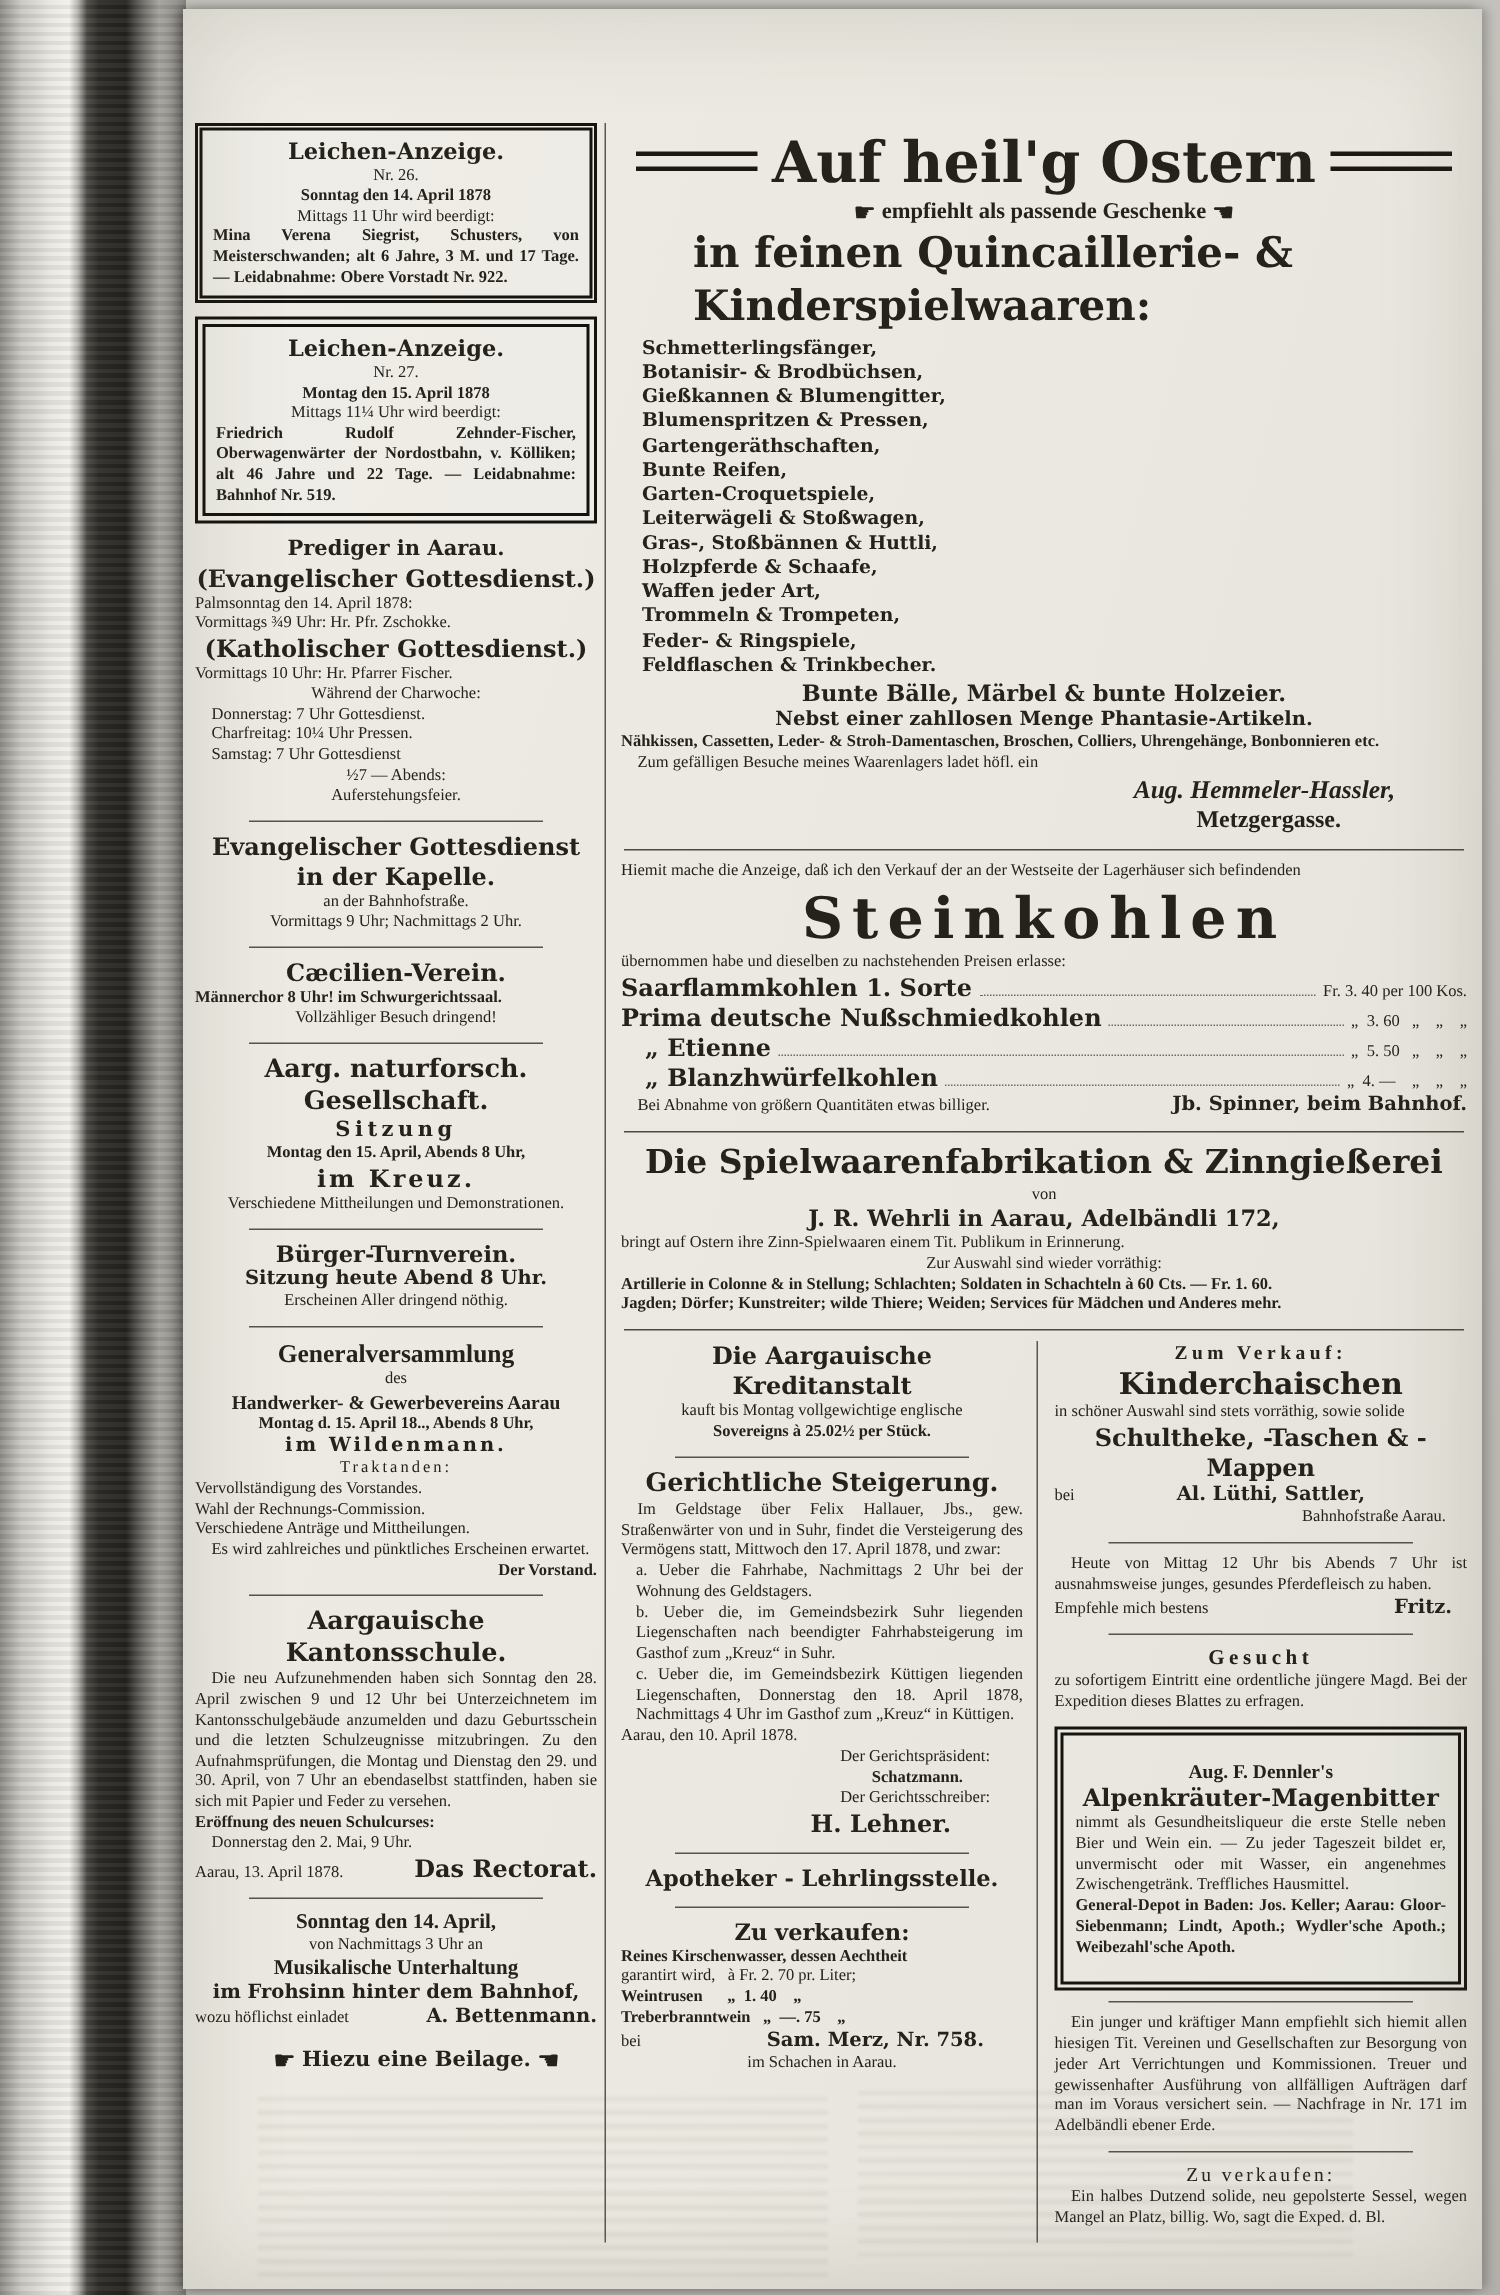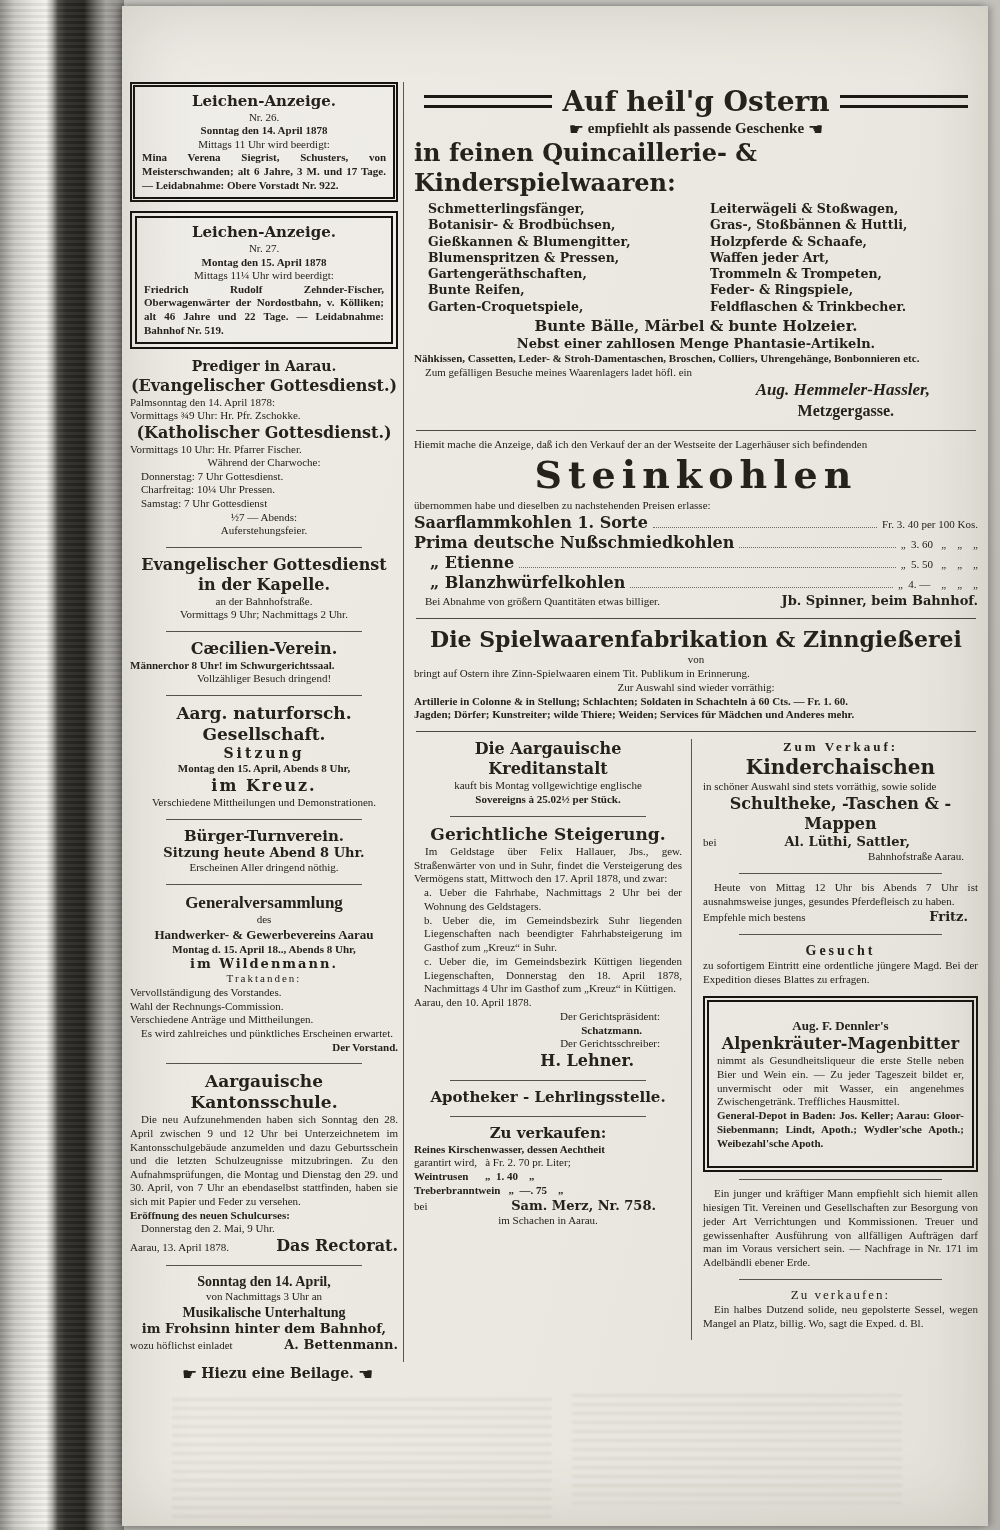--- a/index.html
+++ b/index.html
@@ -23,33 +23,33 @@
   .i{font-style:italic;}
   .t-c{text-align:center;}
   .t-r{text-align:right;}
   .t-j{text-align:justify;-webkit-hyphens:auto;hyphens:auto;}
   .ind{text-indent:11px;}
   .pre{white-space:pre-wrap;}
   .sp2{letter-spacing:2px;}
   .sp3{letter-spacing:3px;}
   .t12{font-size:16px;}.t13{font-size:13px;}.t14{font-size:14px;}.t15{font-size:15px;}
   .t16{font-size:16px;}.t17{font-size:17px;}.t18{font-size:14px;}.t20{font-size:20px;}
-  .t22{font-size:22px;}.t26{font-size:24px;}.t30{font-size:28px;}.t38{font-size:38px;letter-spacing:6px;}
+  .t22{font-size:22px;}.t26{font-size:28px;margin-left:48px;}.t30{font-size:38px;}.t38{font-size:38px;letter-spacing:6px;}
 
   .sec{margin-bottom:9px;}
   .rule-s{border:0;border-top:1px solid #56534a;margin:7px 36px;}
   .rule-f{border:0;border-top:1px solid #4c4941;margin:7px 2px;}
   .box-n1{border:5px double #16140e;padding:5px 7px;background:rgba(255,255,255,.12);}
   .box-n2{border:7px double #14120c;padding:5px 7px;background:rgba(255,255,255,.12);}
   .box-dl{border:6px double #16140e;padding:16px 8px;margin:4px 0;background:rgba(255,255,255,.10);}
 
   .ost-row{display:flex;align-items:center;margin-top:2px;}
   .dblrule{flex:1;height:7px;border-top:3px solid #1b1913;border-bottom:3px solid #1b1913;margin:0 10px;}
   .hand{font-family:"DejaVu Sans",sans-serif;font-size:17px;line-height:1;vertical-align:-2px;}
-  .toylists{display:flex;margin:3px 0 2px;}
+  .toylists{display:flex;margin:3px 0 2px;flex-direction:column;}
   .toycol{flex:1;padding-left:14px;}
   .toycol div{font-family:"DejaVu Serif",serif;font-weight:bold;font-size:12.5px;line-height:1.3;}
 
   .k-row{display:flex;align-items:baseline;}
   .k-it{font-weight:bold;white-space:nowrap;font-family:"DejaVu Serif",serif;}
   .k-ld{flex:1;border-bottom:1px dotted #6d6a60;margin:0 5px 3px;}
   .k-pr{white-space:pre;}
 
   .subcols{display:flex;margin-top:4px;}
   .sub-mid{width:268px;padding-right:4px;}
@@ -254,20 +254,21 @@
             <span class="ind">Bei Abnahme von größern Quantitäten etwas billiger.</span>
             <span class="fr t13">Jb. Spinner, beim Bahnhof.</span>
           </div>
         </section>
 
         <hr class="rule-f">
 
         <section class="sec">
           <div class="fr t22 t-c">Die Spielwaarenfabrikation &amp; Zinngießerei</div>
           <div class="t-c">von</div>
+          <div class="fr t15 t-c">J. R. Wehrli in Aarau, Adelbändli 172,</div>
           <div class="t-j">bringt auf Ostern ihre Zinn-Spielwaaren einem Tit. Publikum in Erinnerung.</div>
           <div class="t-c">Zur Auswahl sind wieder vorräthig:</div>
           <div class="b t-j">Artillerie in Colonne &amp; in Stellung; Schlachten; Soldaten in Schachteln à 60 Cts. — Fr. 1. 60.</div>
           <div class="b t-j">Jagden; Dörfer; Kunstreiter; wilde Thiere; Weiden; Services für Mädchen und Anderes mehr.</div>
         </section>
 
         <hr class="rule-f">
 
         <div class="subcols">
 

